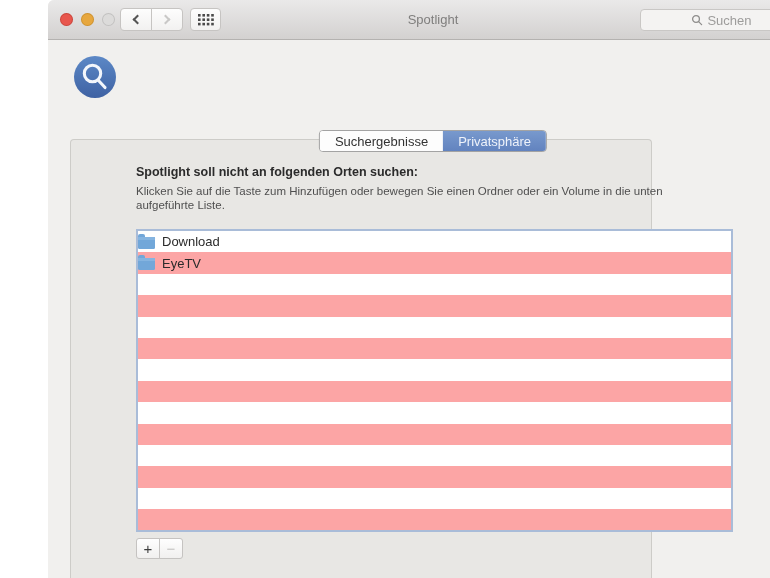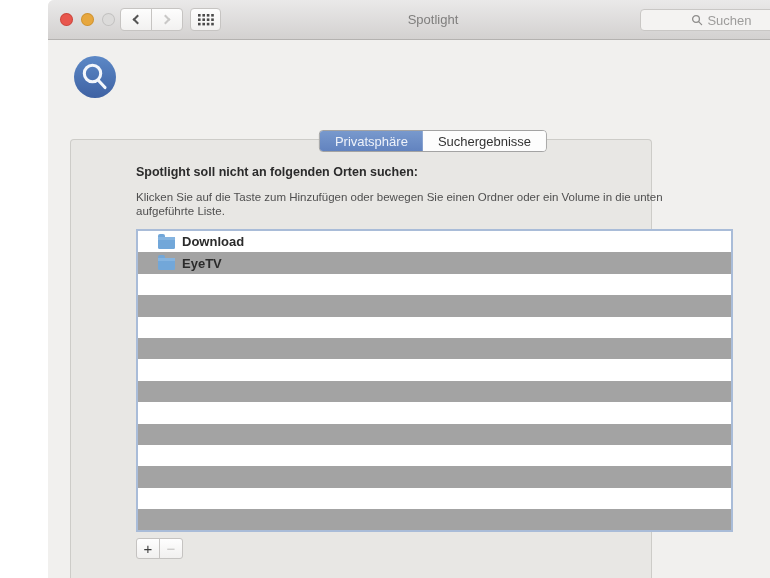--- a/index.html
+++ b/index.html
@@ -43,27 +43,27 @@
           display:flex; height:22px; border:1px solid #a3a3a3; border-radius:4px;
           overflow:hidden; z-index:3; background:#fdfdfd; }
   .tab { border:none; background:#fdfdfd; font-size:13px; color:#333; padding:0 15px;
          height:100%; font-family:inherit; }
   .tab.active { background:linear-gradient(#7899cd,#6283bf); color:#eef2fa; }
 
   
   .panel { position:absolute; left:22px; top:139px; width:582px; height:439px;
            background:#e8e7e4; border:1px solid #cdccc8; border-bottom:none; border-radius:4px 4px 0 0; }
   .panel h3 { position:absolute; left:65px; top:25px; font-size:12.5px; color:#2b2b2b; font-weight:bold; }
-  .panel .desc { position:absolute; left:65px; top:50px; width:560px; font-size:11.5px;
+  .panel .desc { position:absolute; left:65px; top:44px; width:560px; font-size:11.5px;
                  line-height:14px; color:#4f4f4f; }
 
   .listbox { position:absolute; left:65px; top:89px; width:597px; height:303px;
              background:#fff; border:2px solid #a9bcd8; overflow:hidden; }
-  .row { height:21.4px; display:flex; align-items:center; padding-left:20px;font-weight:bold; }
-  .row.odd { background:#a3a3a3; }
+  .row { height:21.4px; display:flex; align-items:center; padding-left:0; }
+  .row.odd { background:#fca5a5; }
   .row-label { font-size:13px; color:#2b2b2b; margin-left:7px; }
   .folder-icon { position:relative; width:17px; height:12px; background:#72a7d9;
                  border-radius:1.5px; margin-top:2px; }
   .folder-icon::before { content:""; position:absolute; top:-3px; left:0; width:7px; height:4px;
                          background:#72a7d9; border-radius:2px 2px 0 0; }
   .folder-icon::after { content:""; position:absolute; top:0; left:0; right:0; height:3px;
                         background:#85b4e0; }
 
   .list-actions { position:absolute; left:65px; top:398px; display:flex; }
   .list-actions button { width:24px; height:21px; background:linear-gradient(#fefefe,#f1f0ef);
@@ -127,22 +127,22 @@
             <stop offset="1" stop-color="#3f62a3"></stop>
         </linearGradient>
       </defs>
       <circle cx="21" cy="21" r="21" fill="url(#sg)"></circle>
       <circle cx="18.5" cy="17.5" r="8.2" fill="none" stroke="#f3f6fb" stroke-width="3.1"></circle>
       <line x1="24.5" y1="24.5" x2="31" y2="31.5" stroke="#f3f6fb" stroke-width="3.1" stroke-linecap="round"></line>
     </svg>
   </div>
 
   <div class="tabs">
+    <button class="tab">Suchergebnisse</button>
     <button class="tab active">Privatsphäre</button>
-    <button class="tab">Suchergebnisse</button>
   </div>
 
   <div class="panel">
     <h3>Spotlight soll nicht an folgenden Orten suchen:</h3>
     <p class="desc">Klicken Sie auf die Taste zum Hinzufügen oder bewegen Sie einen Ordner oder ein Volume in die unten aufgeführte Liste.</p>
 
     <div class="listbox">
         <div class="row even">
           <span class="folder-icon"></span>
           <span class="row-label">Download</span>

